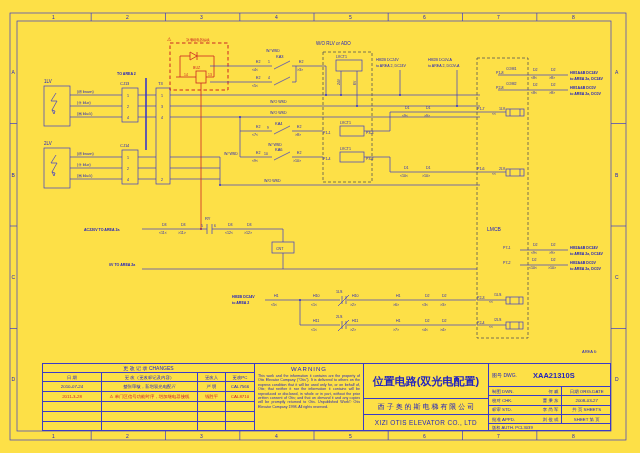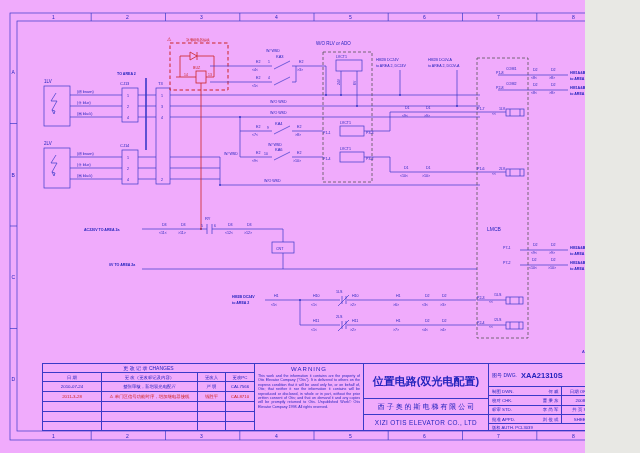--- a/index.html
+++ b/index.html
@@ -1,16 +1,16 @@
 <!DOCTYPE html>
 <html><head>
 <meta charset="utf-8">
 <style>
   html,body{margin:0;padding:0;background:#e8e8e4;}
-  .page{position:relative;width:585px;height:453px;background:#f0abfc;overflow:hidden;
+  .page{position:relative;width:640px;height:453px;background:#fde047;overflow:hidden;
         font-family:"Liberation Sans","DejaVu Sans",sans-serif;color:#2424bd;}
   svg{position:absolute;left:0;top:0;}
   svg text{fill:#2424bd;font-family:"Liberation Sans","DejaVu Sans",sans-serif;}
   .t3{font-size:3.4px}.t35{font-size:3.6px}.t4{font-size:4px}.t45{font-size:4.5px}.t5{font-size:5px}
   .b{font-weight:bold}
   .red{fill:#cb2525}
   .w{stroke:#3a3ac8;fill:none;stroke-width:.7}
   .w2{stroke:#3a3ac8;fill:none;stroke-width:1.6}
   .wd{stroke:#555;stroke-dasharray:3 2;fill:none;stroke-width:.8}
   .rd{stroke:#cb2525;fill:none;stroke-width:.8}
@@ -384,21 +384,21 @@
 
   <div class="sec" style="left:320px;width:125px;">
     <div class="ctr" style="height:34px;font-size:11px;font-weight:bold;">位置电路(双光电配置)</div>
     <div class="ctr" style="height:16px;border-top:.8px solid #3a3ac8;font-size:7px;">西 子 奥 的 斯 电 梯 有 限 公 司</div>
     <div class="ctr" style="height:16px;border-top:.8px solid #3a3ac8;font-size:6.4px;letter-spacing:.4px;">XIZI OTIS ELEVATOR CO., LTD</div>
   </div>
 
   <div class="sec" style="left:445px;width:123px;">
     <div style="height:22px;display:flex;align-items:center;padding-left:3px;">
       <span style="font-size:5px;">图号 DWG.</span>
-      <span style="font-size:7.5px;font-weight:bold;margin-left:4px;">XAA21310S</span>
+      <span style="font-size:7.5px;font-weight:bold;margin-left:16px;">XAA21310S</span>
     </div>
     <div class="row" style="height:9.3px;">
       <div class="cell" style="width:73px;justify-content:space-between;padding:0 3px;">
         <span>制图 DWN.</span>
             <span>何  威</span>
       </div>
       <div class="cell" style="width:50px;">日期 ORIG.DATE</div>
     </div>
     <div class="row" style="height:9.3px;">
       <div class="cell" style="width:73px;justify-content:space-between;padding:0 3px;">

